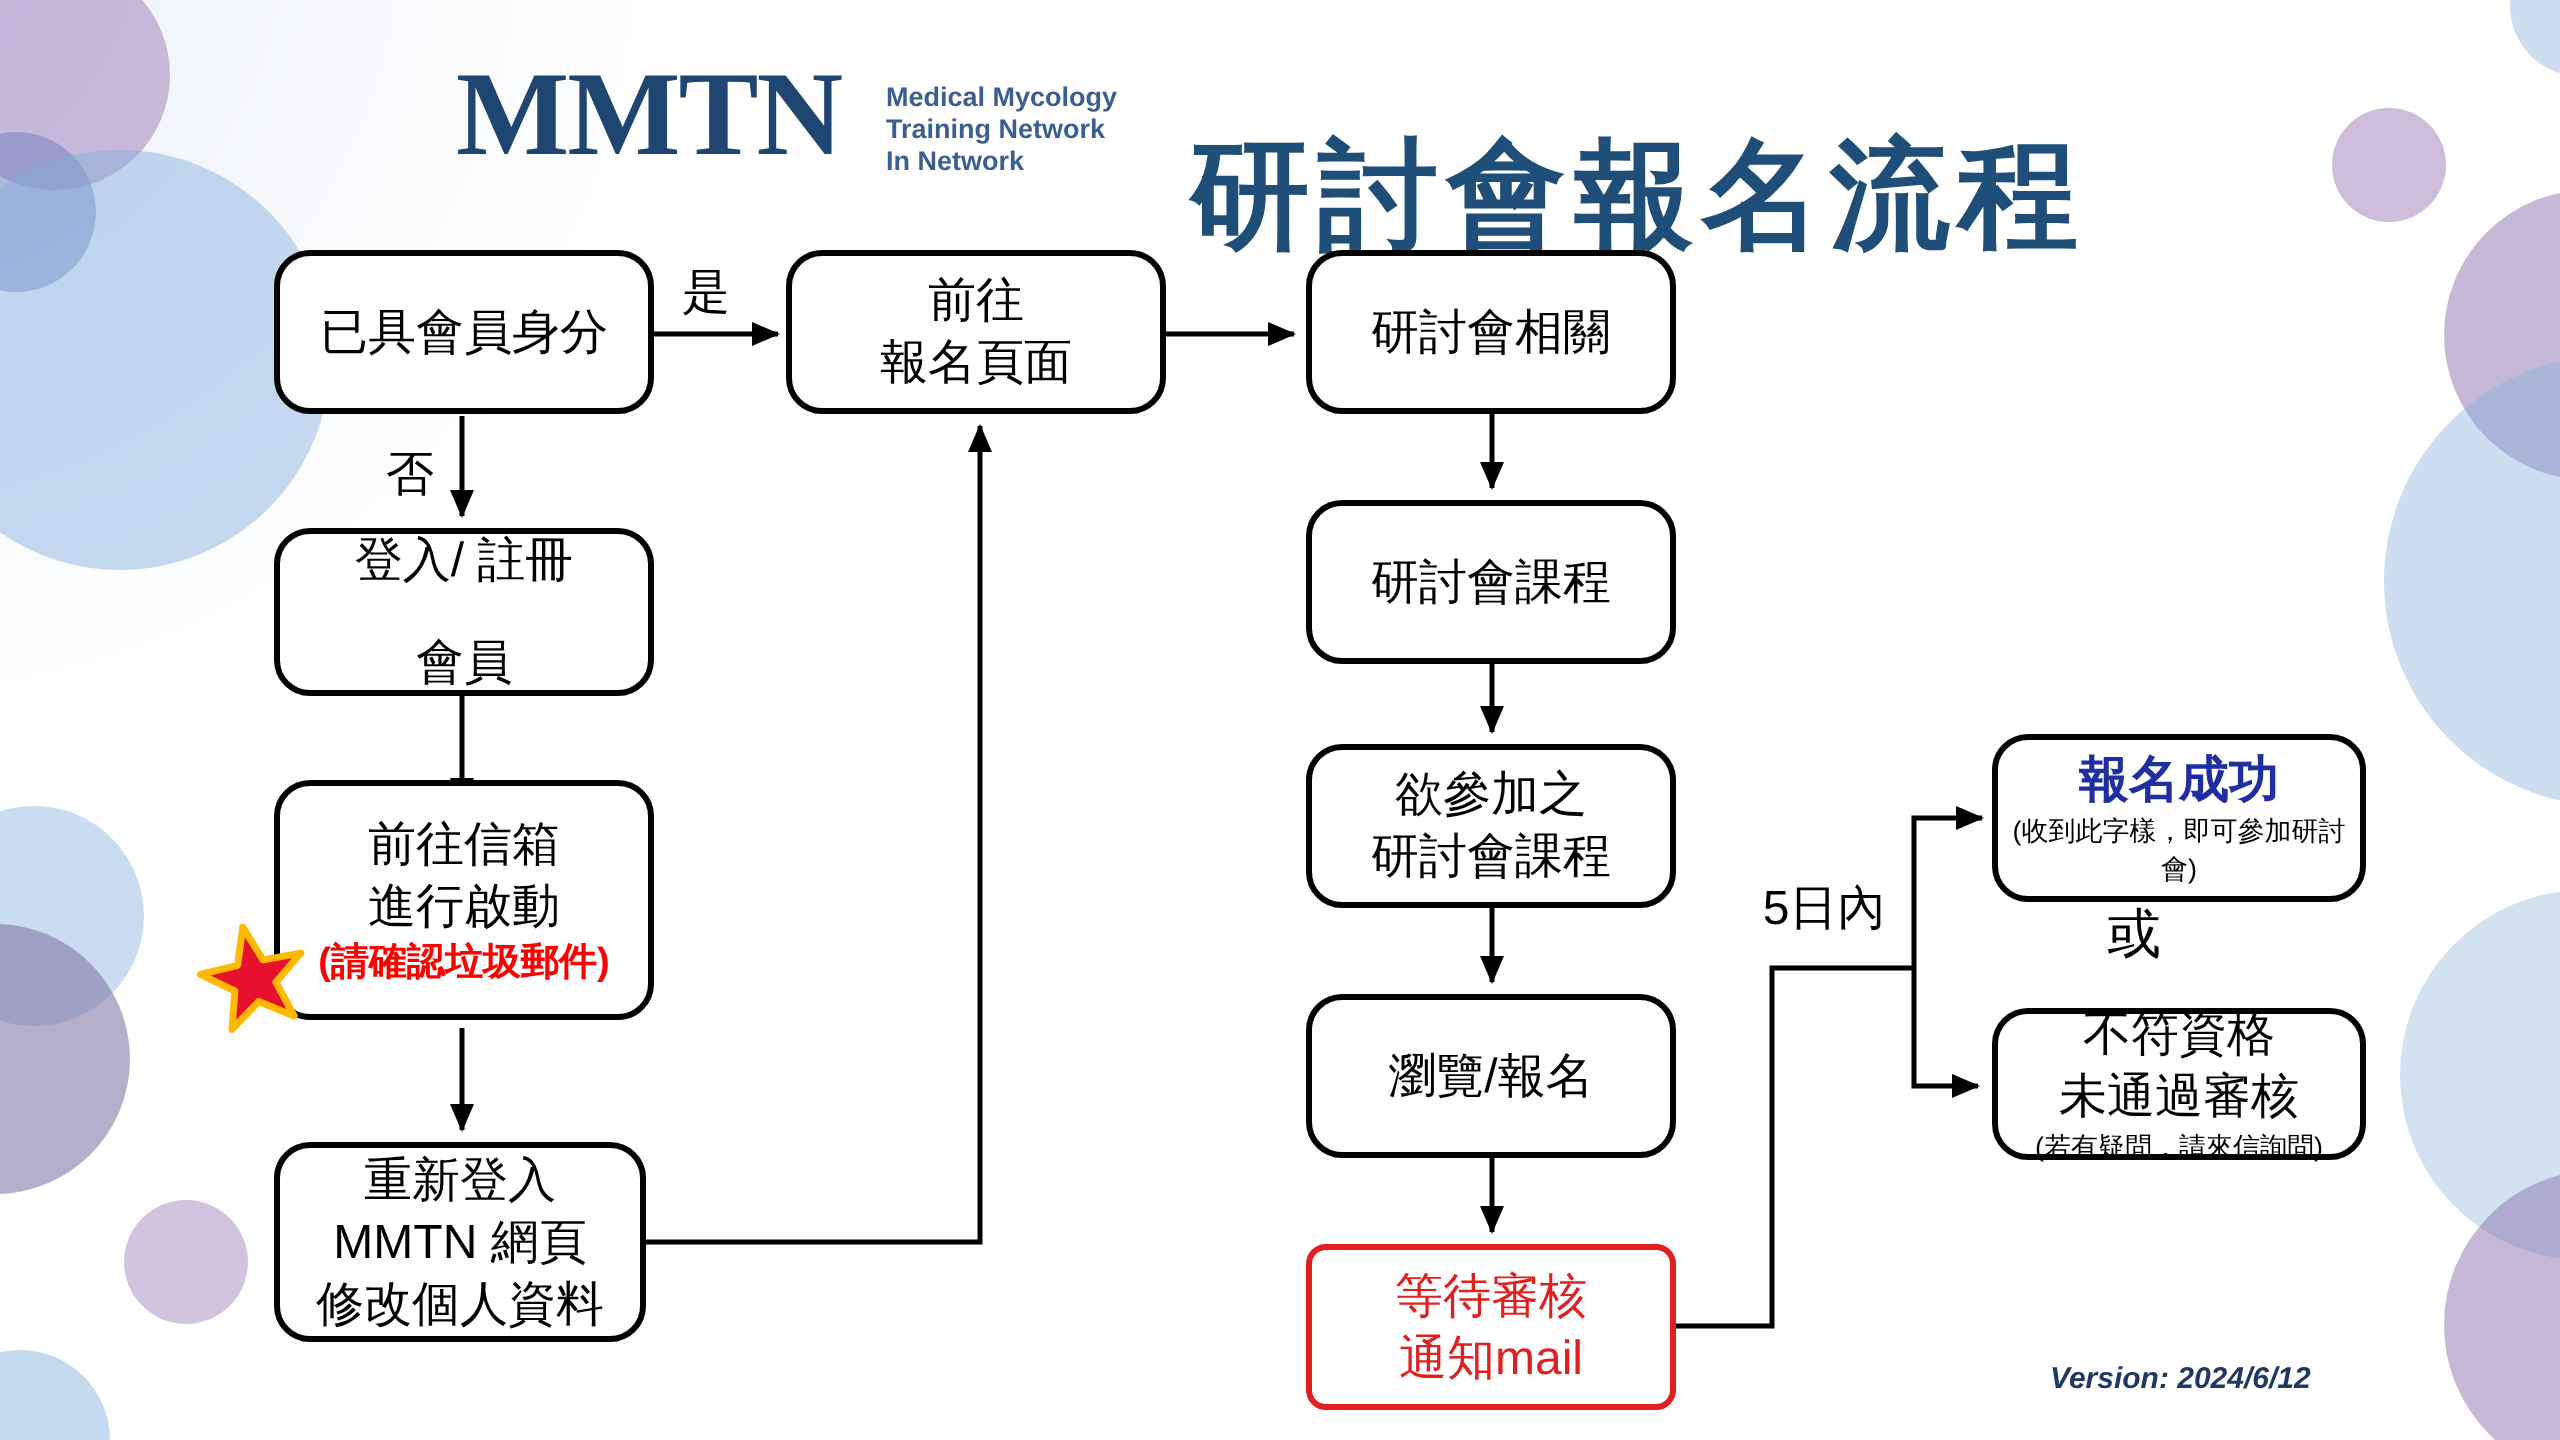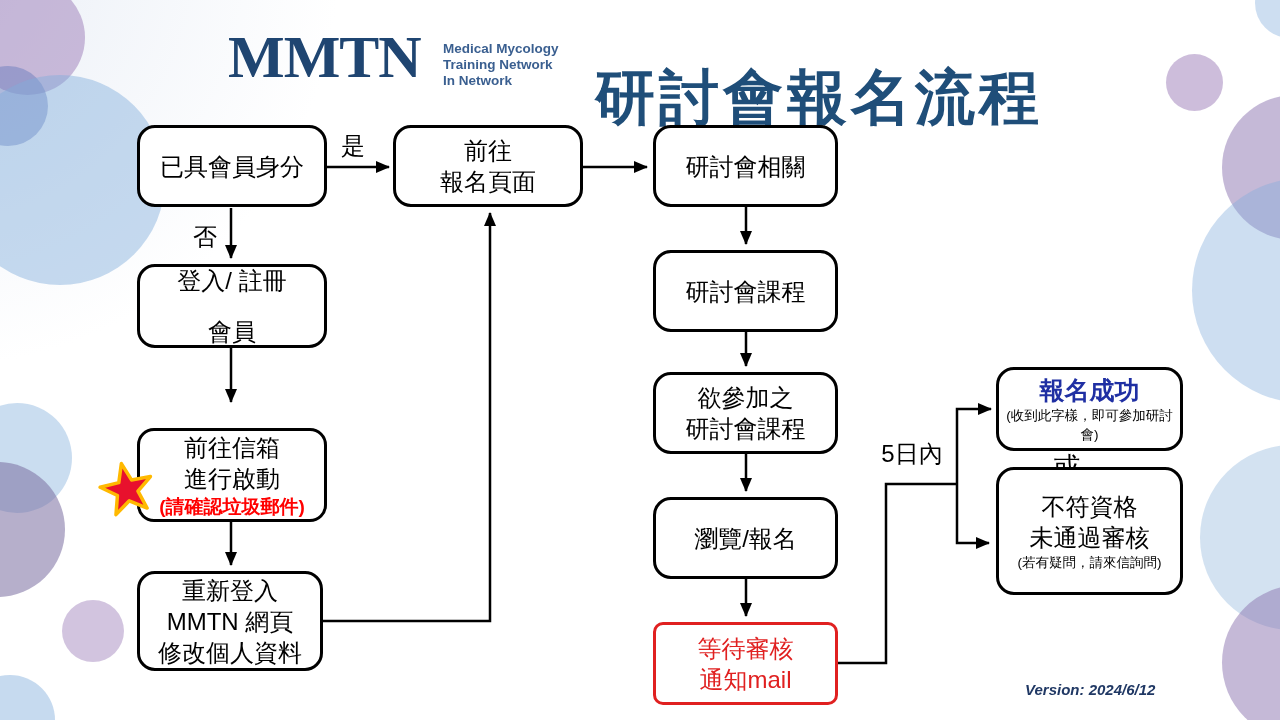--- a/index.html
+++ b/index.html
@@ -49,28 +49,28 @@
   .nl{line-height:31px;white-space:nowrap;}
   .node-red{border-color:#E02020;color:#E02020;border-radius:10px;}
   .note-red{color:#FF0000;font-weight:700;font-size:19px;line-height:25px;}
   .success-title{color:#1F2FA3;font-weight:800;font-size:25px;line-height:32px;}
   .small-note{font-size:13.5px;line-height:19px;color:#000;}
 
   #n-member{left:137px;top:125px;width:190px;height:82px;}
   #n-goto{left:393px;top:125px;width:190px;height:82px;}
   #n-related{left:653px;top:125px;width:185px;height:82px;}
   #n-login{left:137px;top:264px;width:190px;height:84px;gap:20px;}
-  #n-mailbox{left:137px;top:428px;width:190px;height:94px;border-radius:17px;}
+  #n-mailbox{left:137px;top:390px;width:190px;height:120px;}
   #n-relogin{left:137px;top:571px;width:186px;height:100px;align-items:center;}
   #n-course{left:653px;top:250px;width:185px;height:82px;}
   #n-join{left:653px;top:372px;width:185px;height:82px;}
   #n-browse{left:653px;top:497px;width:185px;height:82px;}
   #n-wait{left:653px;top:622px;width:185px;height:83px;}
   #n-success{left:996px;top:367px;width:187px;height:84px;}
-  #n-rejected{left:996px;top:467px;width:187px;height:128px;}
+  #n-rejected{left:996px;top:504px;width:187px;height:76px;}
 
   
   .edge-label{position:absolute;z-index:2;font-size:24px;color:#000;text-align:center;white-space:nowrap;}
   #lbl-yes{left:336px;top:130px;width:34px;}
   #lbl-no{left:188px;top:221px;width:34px;}
   #lbl-days{left:870px;top:438px;width:84px;}
   #lbl-or{left:1046px;top:449px;width:42px;font-size:27px;}
 
   
   .star{position:absolute;left:94px;top:459px;z-index:3;}

